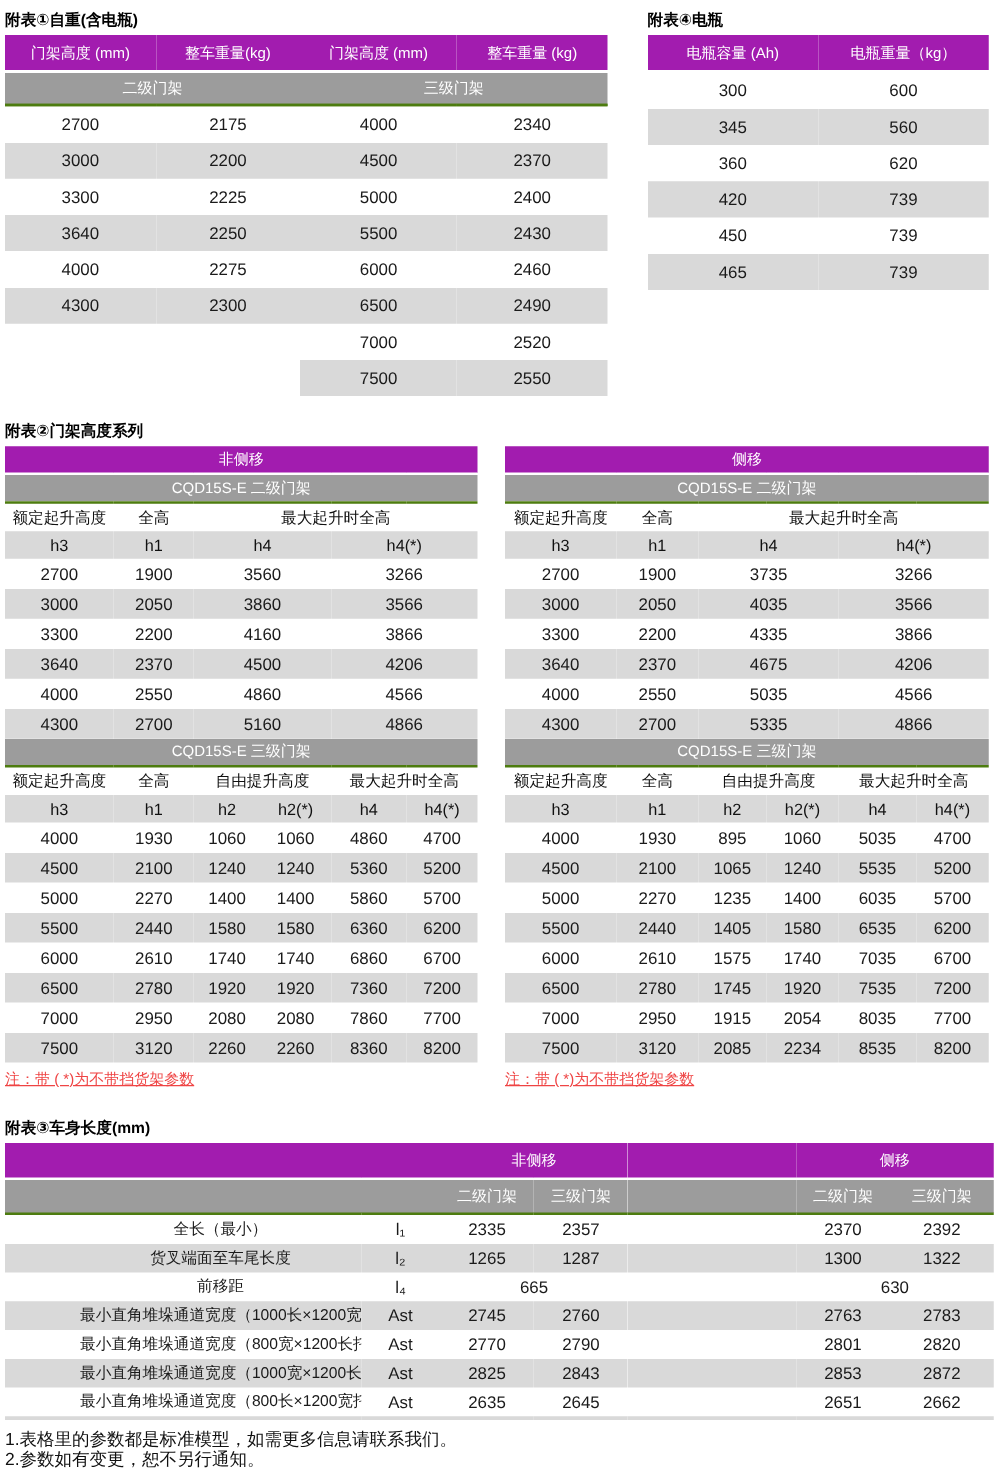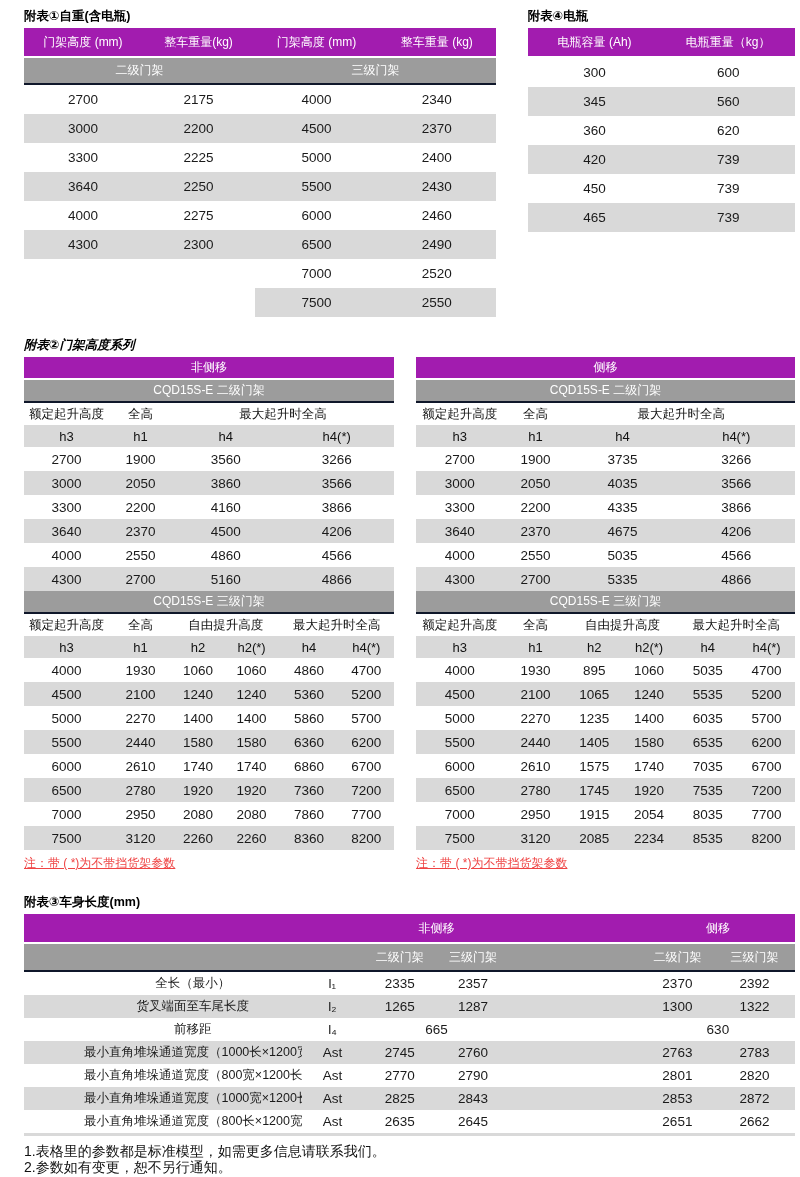--- a/index.html
+++ b/index.html
@@ -1,43 +1,43 @@
 <!DOCTYPE html>
 <html><head>
 <meta charset="utf-8">
 <style>
   html,body{margin:0;padding:0;background:#fff;}
   .page{
     width:800px;height:1177px;box-sizing:border-box;
     background:#fff;position:relative;overflow:hidden;
     font-family:"Liberation Sans","DejaVu Sans",sans-serif;
-    color:#1a1a1a;padding:8px 5px 0 24px;
+    color:#1a1a1a;padding:8px 5px 0 4px;
   }
   .tbl-title{font-size:12.5px;font-weight:700;color:#000;line-height:16px;margin-bottom:4px;}
   table{border-collapse:collapse;table-layout:fixed;width:100%;}
   th,td{padding:0;text-align:center;font-weight:400;white-space:nowrap;overflow:hidden;}
   
   tr.band-dark th, tr.band-dark td{background:#a21caf;color:#fff;font-size:12px;border-bottom:2px solid #fff;}
-  tr.band-mid th,  tr.band-mid td {background:#9c9c9c;color:#fff;font-size:12px;border-bottom:2px solid #0f172a;margin-top:34px;}
+  tr.band-mid th,  tr.band-mid td {background:#9c9c9c;color:#fff;font-size:12px;border-bottom:2px solid #4d7c0f;margin-top:34px;}
   tr.ghead th{background:#fff;color:#111;font-size:12.5px;height:22px;}
   tr.subhead th{background:#d9d9d9;color:#111;font-size:13px;height:22px;}
   
   tbody.striped td{font-size:13.5px;height:24px;color:#1a1a1a;background:#fff;}
   tbody.striped tr:nth-child(even) td{background:#d9d9d9;}
   table.blank-empties tbody.striped td.blank{background:#fff;}
   
   .top-row{display:flex;align-items:flex-start;}
   .block-t1{width:482px;}
   .block-t4{width:273px;margin-left:32px;}
   .t1 tr.band-dark th{height:28px;}
   .t1 tr.band-mid th{height:25px;}
   .t1 tbody.striped td, .t4 tbody.striped td{height:29px;}
   .t4 tr.band-dark th{height:28px;}
   
-  .sec2-title{margin-top:20px;font-style:italic;}
+  .sec2-title{margin-top:20px;}
   .mast-row{display:flex;margin-top:2px;}
   .mast-left{width:378px;}
   .mast-right{width:387px;margin-left:22px;}
   .mast tr.band-dark th{height:21px;}
   .mast tr.band-mid th{height:21px;}
   .note{font-size:12px;color:#ef4444;margin-top:6px;line-height:14px;text-decoration:underline;}
   
   .sec3-title{margin-top:24px;}
   .t3{border-bottom:3px solid #d9d9d9;}
   .t3 tr.band-dark th,.t3 tr.band-dark td{height:28px;}

